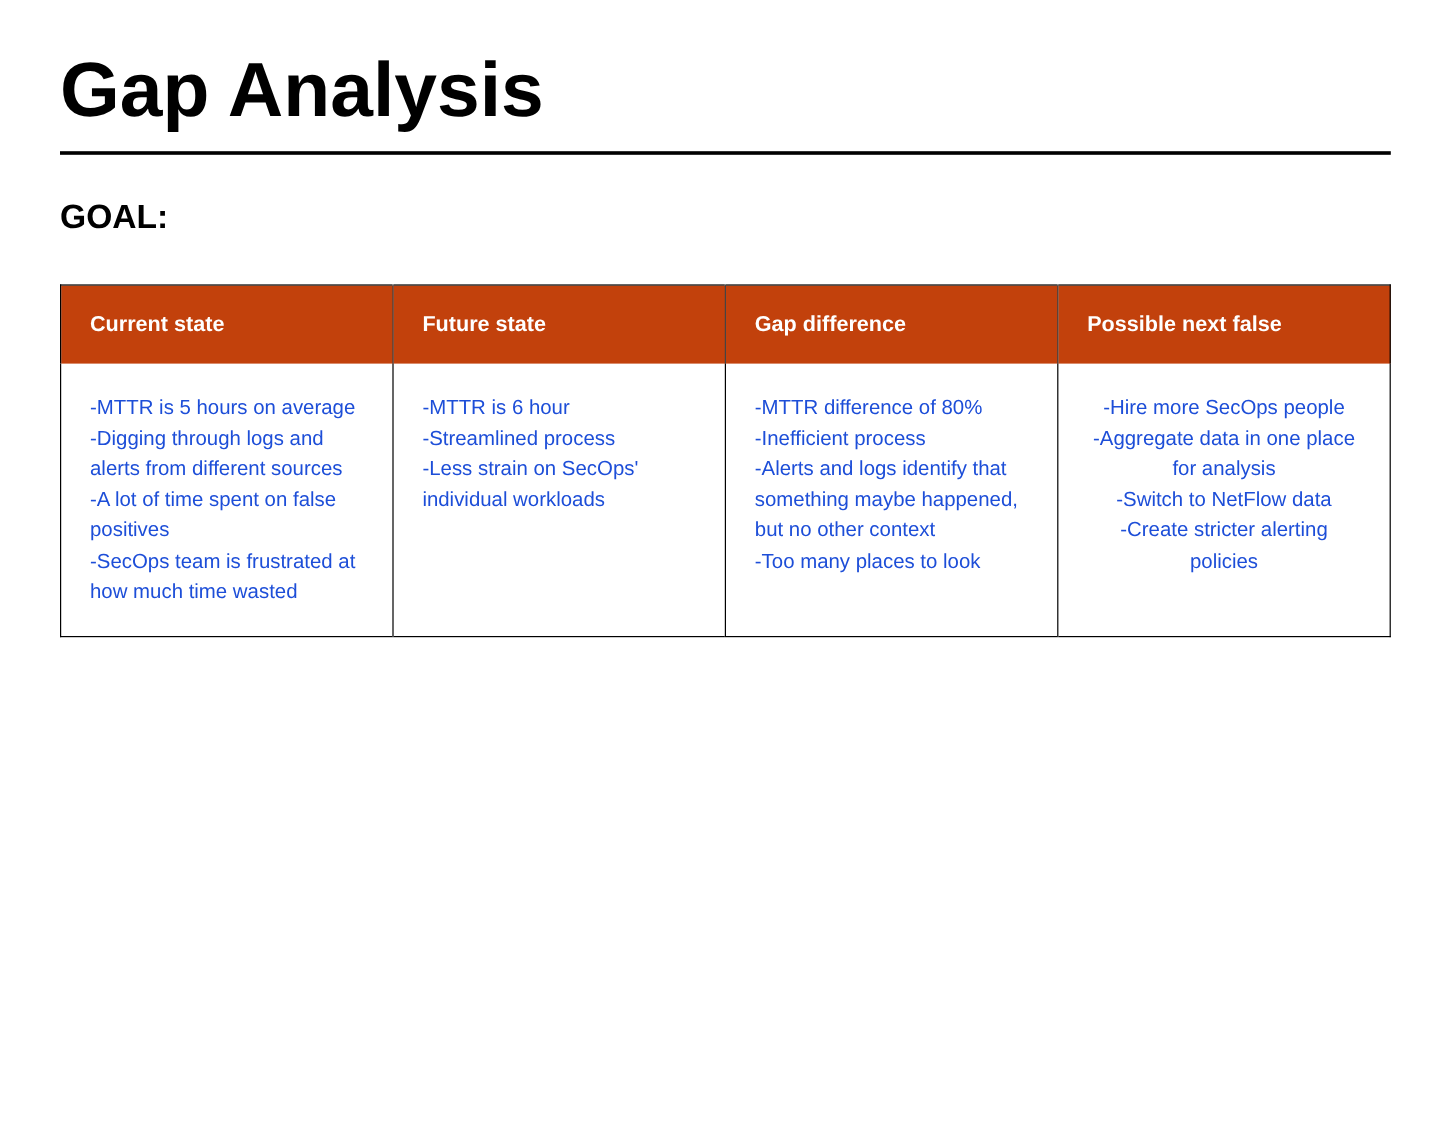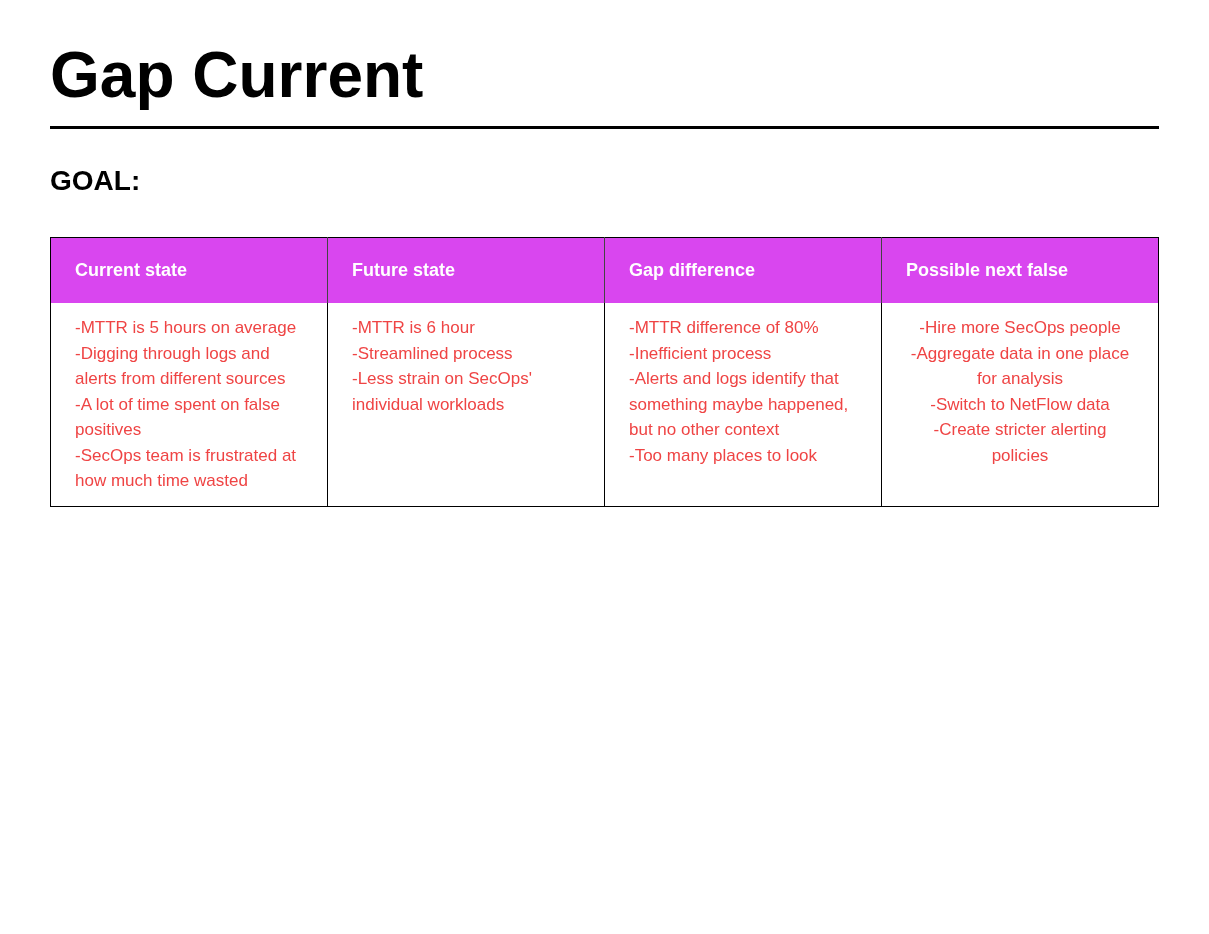--- a/index.html
+++ b/index.html
@@ -49,60 +49,60 @@
       color: #000000;
     }
 
     .gap-table {
       width: 100%;
       border-collapse: collapse;
       border: 1.5px solid #000000;
     }
 
     .gap-table thead tr {
-      background-color: #d946ef;
+      background-color: #c2410c;
     }
 
     .gap-table thead th {
       color: #ffffff;
       font-size: 18px;
       font-weight: 700;
       padding: 22px 24px;
       text-align: left;
       border-right: 1.5px solid #444444;
       width: 25%;
     }
 
     .gap-table thead th:last-child {
       border-right: none;
     }
 
     .gap-table tbody tr td {
       vertical-align: top;
-      padding: 12px 24px;
+      padding: 24px 24px;
       font-size: 17px;
       font-weight: 400;
-      color: #ef4444;
+      color: #1d4ed8;
       border-right: 1.5px solid #000000;
       line-height: 1.5;
     }
 
     .gap-table tbody tr td:last-child {
       border-right: none;
       text-align: center;
     }
 
     .cell-content {
       white-space: pre-line;
     }
   </style>
 </head>
 <body>
 
-<h1 class="page-title">Gap Current</h1>
+<h1 class="page-title">Gap Analysis</h1>
 
 <hr class="divider">
 
 <div class="goal-row">
   <span class="goal-label">GOAL:</span>
 </div>
 
 <table class="gap-table">
   <thead>
     <tr>

